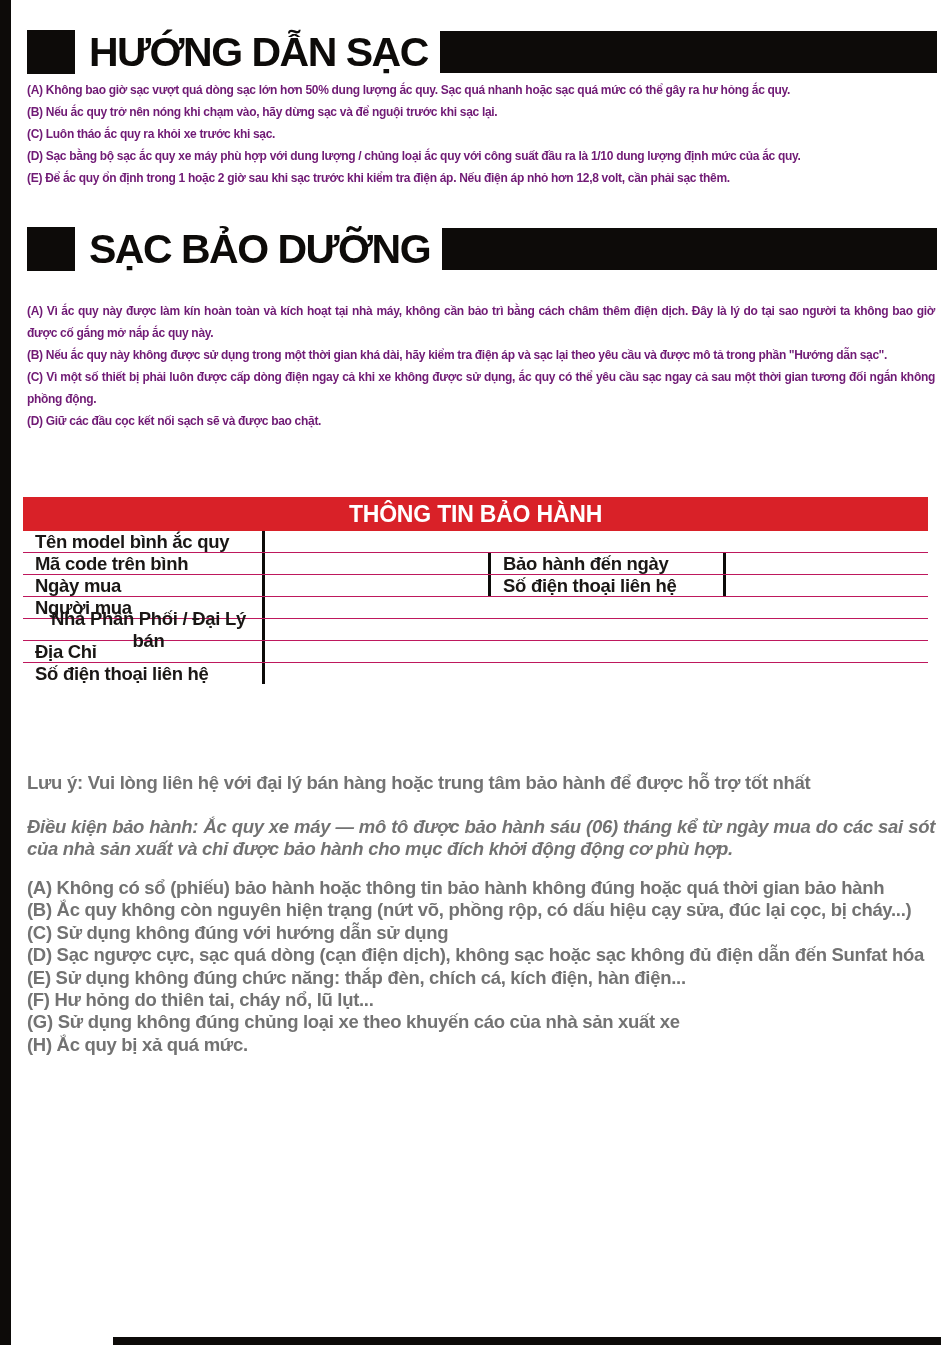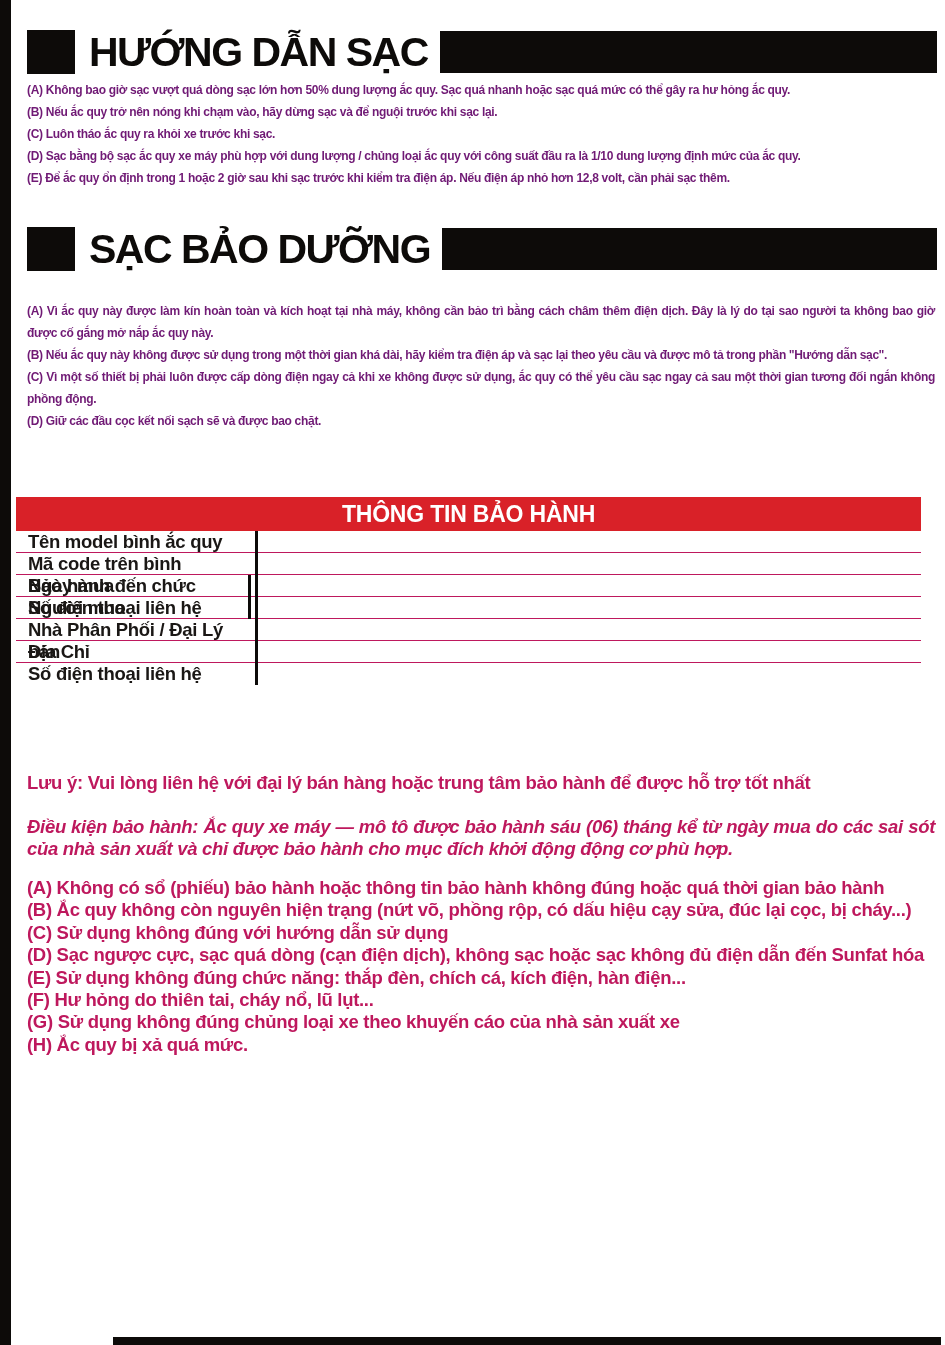--- a/index.html
+++ b/index.html
@@ -60,43 +60,43 @@
     font-size: 12px;
     line-height: 22px;
     font-weight: bold;
     letter-spacing: -0.3px;
     text-align: justify;
     color: #701a75;
   }
   
   .warranty {
     position: absolute;
-    left: 16px;
+    left: 23px;
     width: 905px;
     top: 497px;
+    text-align: center;
   }
   .warranty-titlebar {
     height: 34px;
     background: #d92128;
     display: flex;
     align-items: center;
     justify-content: center;
   }
   .warranty-titlebar span {
     color: #ffffff;
     font-size: 23px;
     font-weight: bold;
     letter-spacing: -0.2px;
   }
   .wtable { width: 100%; }
   .wrow {
     display: flex;
     height: 21px;
     align-items: stretch;
-    flex-direction: column;
   }
   .wrow + .wrow { border-top: 1px solid #be185d; }
   .wcell {
     display: flex;
     align-items: center;
     font-size: 18.5px;
     font-weight: bold;
     letter-spacing: -0.3px;
     color: #1a1715;
   }
@@ -111,21 +111,21 @@
     position: absolute;
     left: 27px;
     width: 908px;
   }
   .note-line p, .cond-block p, .excl-block p {
     margin: 0;
     font-size: 18.5px;
     line-height: 22.4px;
     font-weight: bold;
     letter-spacing: -0.3px;
-    color: #be185d;
+    color: #737373;
   }
   .cond-block p { text-align: justify; font-style: italic; }
   
   .footer-bar {
     position: absolute;
     left: 113px;
     width: 828px;
     height: 8px;
     top: 1337px;
     background: #0d0b09;
@@ -170,21 +170,21 @@
       <span>THÔNG TIN BẢO HÀNH</span>
     </div>
     <div class="wtable">
       <div class="wrow">
         <div class="wcell wlabel c1">Tên model bình ắc quy</div>
         <div class="wcell cfill"></div>
       </div>
       <div class="wrow">
         <div class="wcell wlabel c1">Mã code trên bình</div>
         <div class="wcell c2"></div>
-        <div class="wcell wlabel c3">Bảo hành đến chức</div>
+        <div class="wcell wlabel c3">Bảo hành đến ngày</div>
         <div class="wcell c4"></div>
       </div>
       <div class="wrow">
         <div class="wcell wlabel c1">Ngày mua</div>
         <div class="wcell c2"></div>
         <div class="wcell wlabel c3">Số điện thoại liên hệ</div>
         <div class="wcell c4"></div>
       </div>
       <div class="wrow">
         <div class="wcell wlabel c1">Người mua</div>

